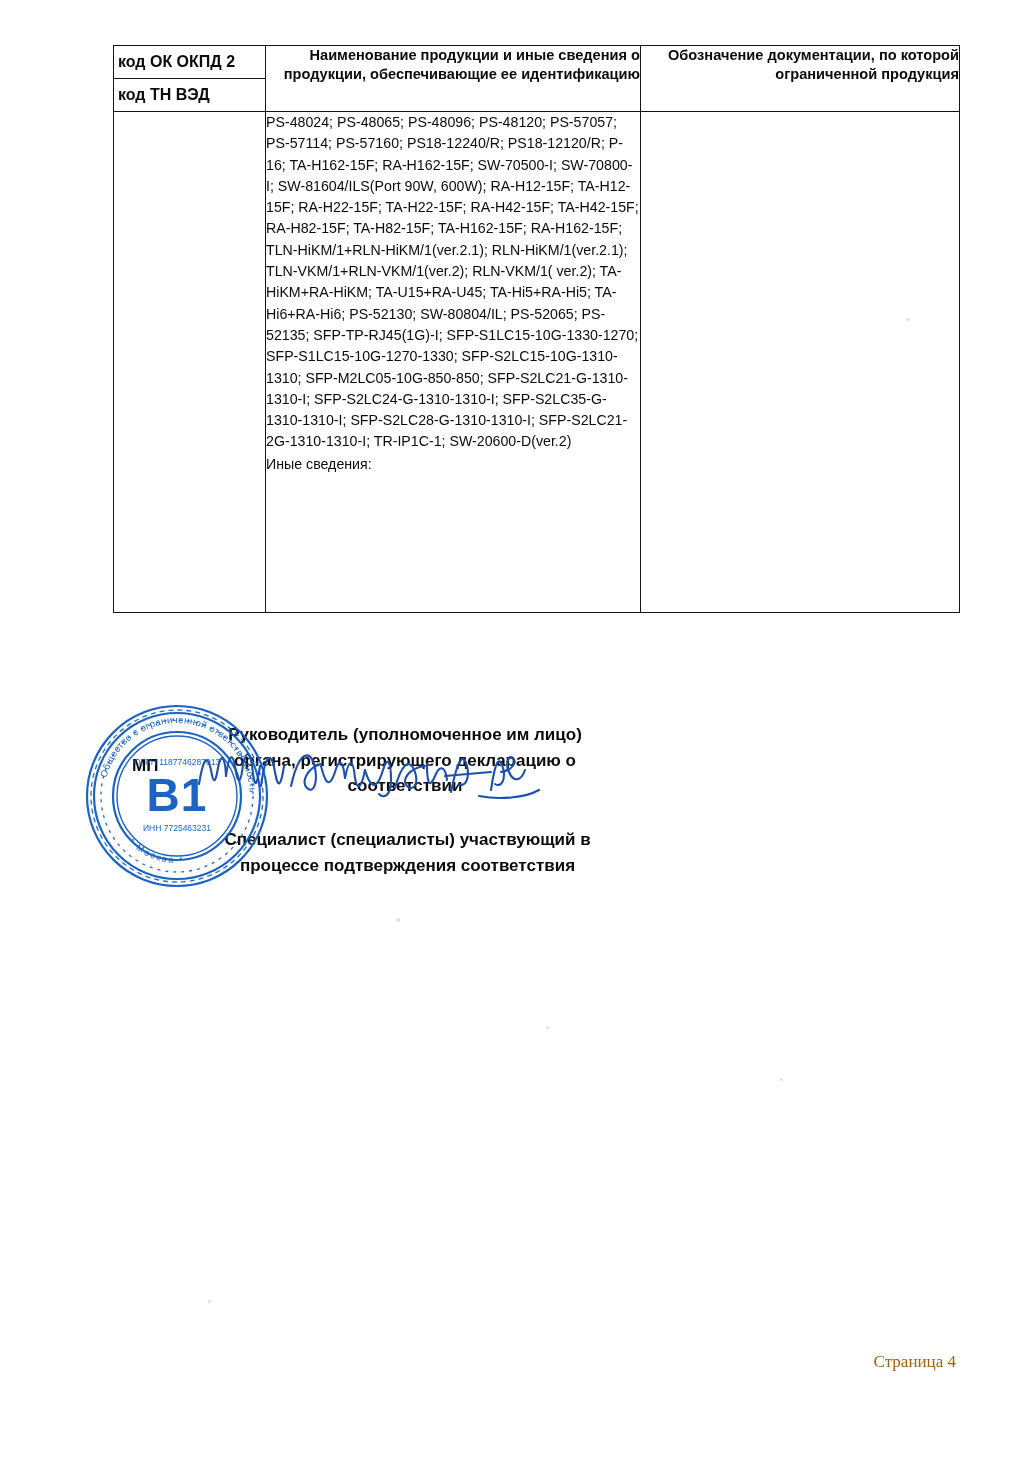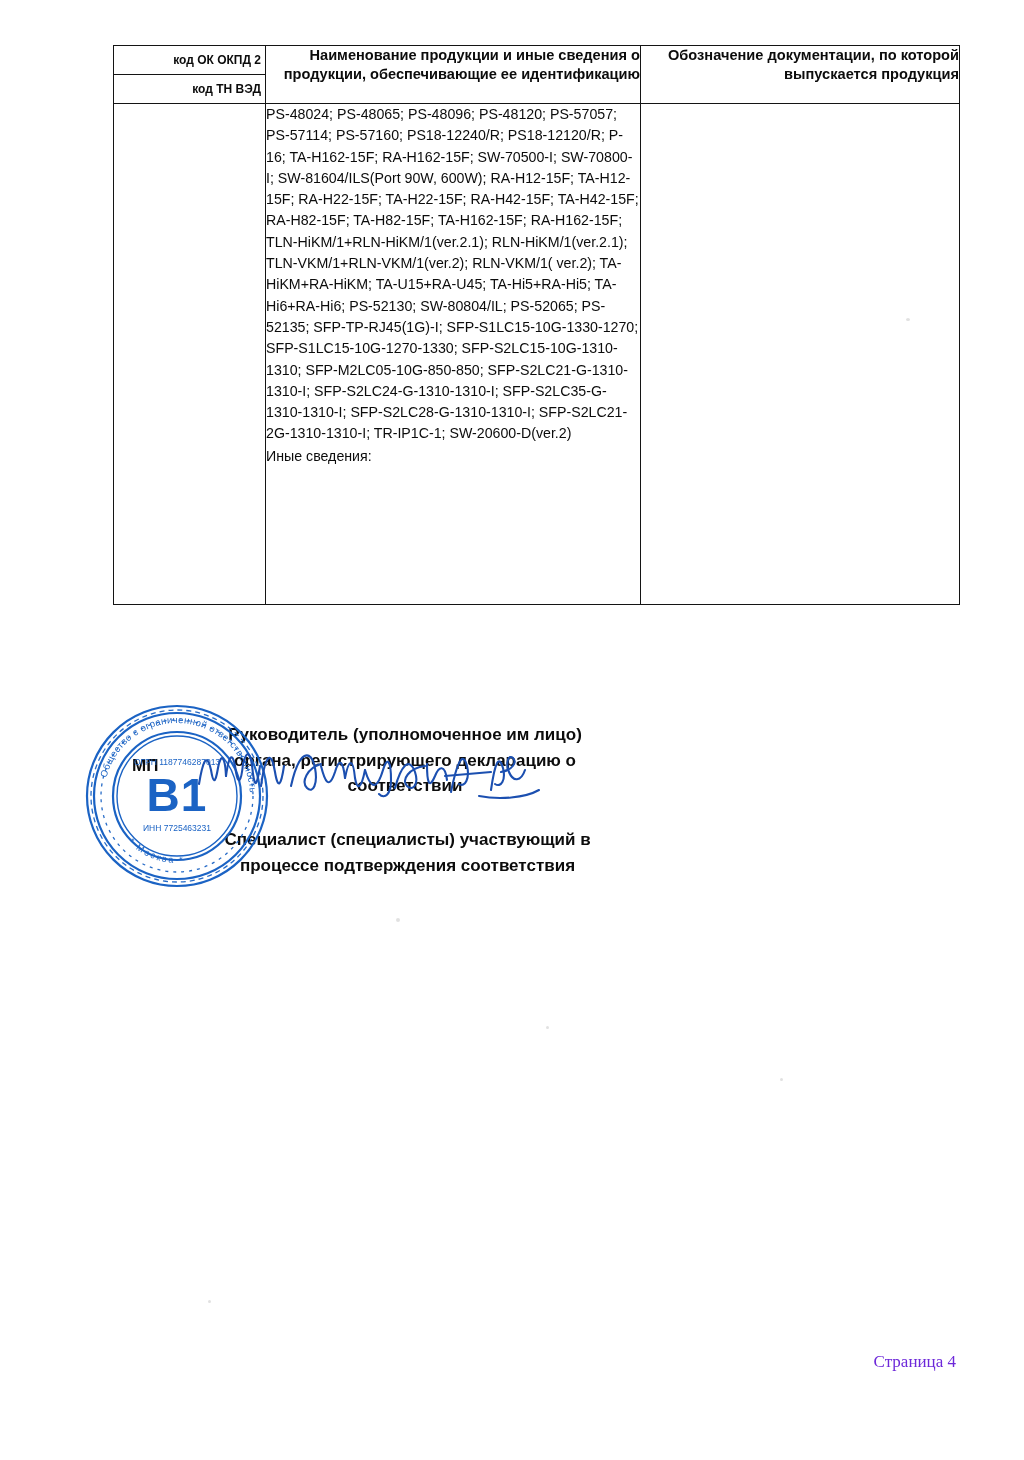--- a/index.html
+++ b/index.html
@@ -41,23 +41,23 @@
     font-size: 14.6px;
     line-height: 1.28;
     padding: 6px 8px 7px 8px;
     vertical-align: middle;
   }
   .col-a { width: 152px; }
   .col-b { width: 375px; }
   .col-c { width: 319px; }
 
   .head-a-top, .head-a-bottom {
-    text-align: right;
-    font-weight: bold;
-    font-size: 12px;
+    text-align: left;
+    font-weight: bold;
+    font-size: 16px;
     padding: 7px 4px;
   }
   .head-a-top { border-bottom: 1.5px solid #141414; }
 
   .body-cell {
     padding: 9px 10px 9px 10px;
     font-size: 14.2px;
     line-height: 1.5;
     height: 500px;
     margin-left: 16px;
@@ -129,21 +129,21 @@
     pointer-events: none;
   }
 
   
   .page-number {
     position: absolute;
     right: 68px;
     top: 1352px;
     font-family: "Liberation Serif", serif;
     font-size: 17px;
-    color: #6d28d9;
+    color: #a16207;
   }
 
   
   .speck {
     position: absolute;
     background: #c9c9c9;
     border-radius: 50%;
     opacity: .55;
   }
 </style>
@@ -158,21 +158,21 @@
       <col class="col-b">
       <col class="col-c">
     </colgroup>
     <tbody>
       <tr>
         <td style="padding:0;">
           <div class="head-a-top">код ОК ОКПД 2</div>
           <div class="head-a-bottom">код ТН ВЭД</div>
         </td>
         <td class="th-cell">Наименование продукции и иные сведения о продукции, обеспечивающие ее идентификацию</td>
-        <td class="th-cell">Обозначение документации, по которой выпускается продукция</td>
+        <td class="th-cell">Обозначение документации, по которой ограниченной продукция</td>
       </tr>
       <tr>
         <td class="body-cell"></td>
         <td class="body-cell">
           <div class="prod-text">PS-48024; PS-48065; PS-48096; PS-48120; PS-57057; PS-57114; PS-57160; PS18-12240/R; PS18-12120/R; P-16; TA-H162-15F; RA-H162-15F; SW-70500-I; SW-70800-I; SW-81604/ILS(Port 90W, 600W); RA-H12-15F; TA-H12-15F; RA-H22-15F; TA-H22-15F; RA-H42-15F; TA-H42-15F; RA-H82-15F; TA-H82-15F; TA-H162-15F; RA-H162-15F; TLN-HiKM/1+RLN-HiKM/1(ver.2.1); RLN-HiKM/1(ver.2.1); TLN-VKM/1+RLN-VKM/1(ver.2); RLN-VKM/1( ver.2); TA-HiKM+RA-HiKM; TA-U15+RA-U45; TA-Hi5+RA-Hi5; TA-Hi6+RA-Hi6; PS-52130; SW-80804/IL; PS-52065; PS-52135; SFP-TP-RJ45(1G)-I; SFP-S1LC15-10G-1330-1270; SFP-S1LC15-10G-1270-1330; SFP-S2LC15-10G-1310-1310; SFP-M2LC05-10G-850-850; SFP-S2LC21-G-1310-1310-I; SFP-S2LC24-G-1310-1310-I; SFP-S2LC35-G-1310-1310-I; SFP-S2LC28-G-1310-1310-I; SFP-S2LC21-2G-1310-1310-I; TR-IP1C-1; SW-20600-D(ver.2)</div>
           <div class="other-info">Иные сведения:</div>
         </td>
         <td class="body-cell"></td>
       </tr>
     </tbody>

